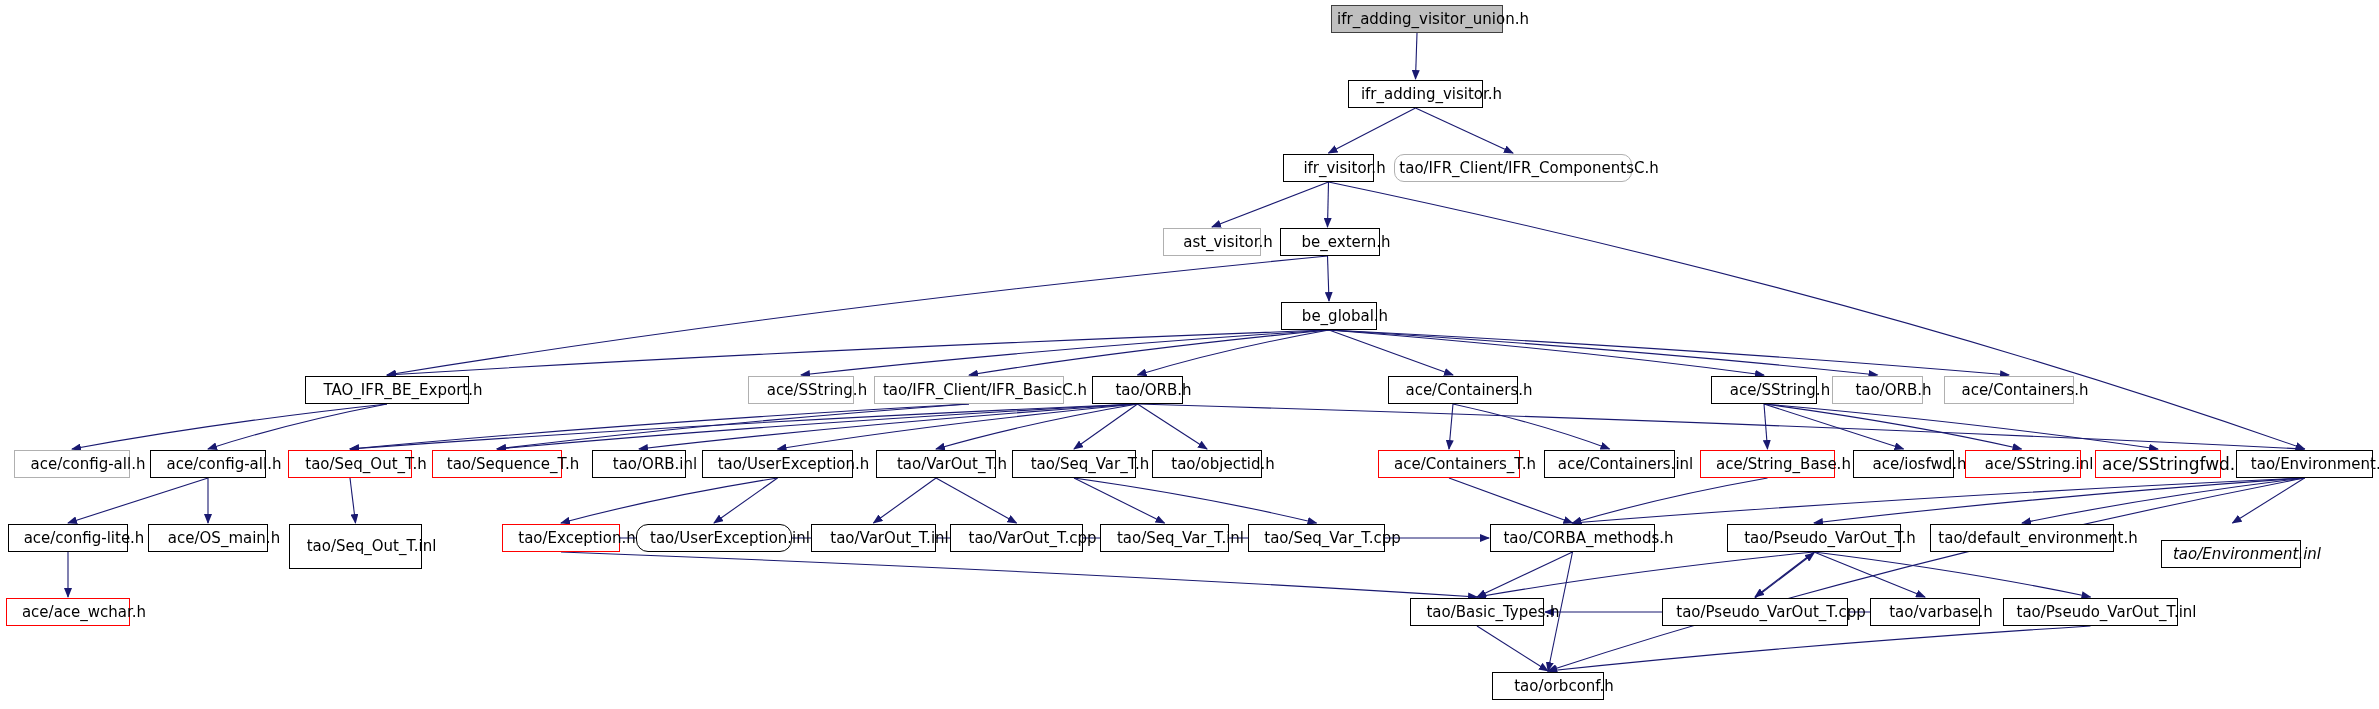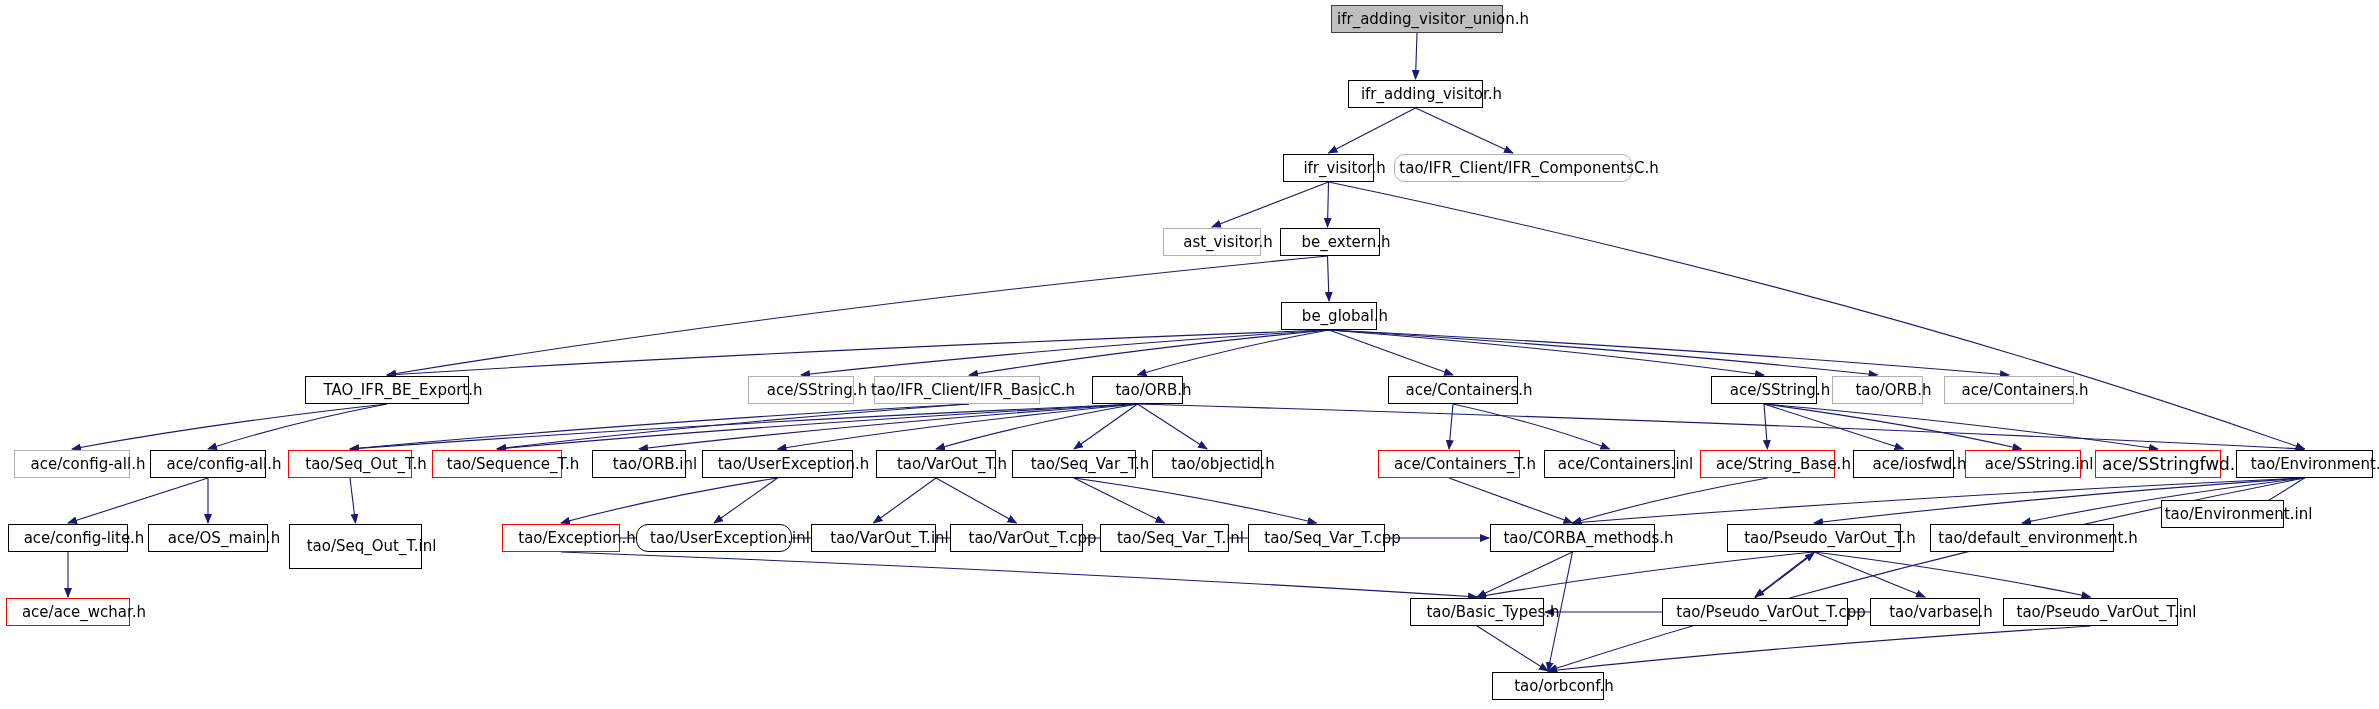--- a/index.html
+++ b/index.html
@@ -136,21 +136,21 @@
       </div>
       <div class="node black" style="left: 1281px; top: 302px; width: 96px; height: 28px; font-size: 15px;">
         <span class="lbl">be_global.h</span>
       </div>
       <div class="node black" style="left: 305px; top: 376px; width: 164px; height: 28px; font-size: 15px;">
         <span class="lbl">TAO_IFR_BE_Export.h</span>
       </div>
       <div class="node gray" style="left: 748px; top: 376px; width: 106px; height: 28px; font-size: 15px;">
         <span class="lbl">ace/SString.h</span>
       </div>
-      <div class="node gray" style="left: 874px; top: 376px; width: 166px; height: 28px; font-size: 15px;">
+      <div class="node gray" style="left: 874px; top: 376px; width: 190px; height: 28px; font-size: 15px;">
         <span class="lbl">tao/IFR_Client/IFR_BasicC.h</span>
       </div>
       <div class="node black" style="left: 1092px; top: 376px; width: 91px; height: 28px; font-size: 15px;">
         <span class="lbl">tao/ORB.h</span>
       </div>
       <div class="node black" style="left: 1388px; top: 376px; width: 130px; height: 28px; font-size: 15px;">
         <span class="lbl">ace/Containers.h</span>
       </div>
       <div class="node black" style="left: 1711px; top: 376px; width: 106px; height: 28px; font-size: 15px;">
         <span class="lbl">ace/SString.h</span>
@@ -238,21 +238,21 @@
       </div>
       <div class="node black" style="left: 1490px; top: 524px; width: 165px; height: 28px; font-size: 15px;">
         <span class="lbl">tao/CORBA_methods.h</span>
       </div>
       <div class="node black" style="left: 1727px; top: 524px; width: 174px; height: 28px; font-size: 15px;">
         <span class="lbl">tao/Pseudo_VarOut_T.h</span>
       </div>
       <div class="node black" style="left: 1930px; top: 524px; width: 184px; height: 28px; font-size: 15px;">
         <span class="lbl">tao/default_environment.h</span>
       </div>
-      <div class="node black" style="left: 2161px; top: 500px; width: 123px; height: 28px; font-size: 15px;">
+      <div class="node black" style="left: 2161px; top: 540px; width: 140px; height: 28px; font-size: 15px; font-style: italic;">
         <span class="lbl">tao/Environment.inl</span>
       </div>
       <div class="node red" style="left: 6px; top: 598px; width: 124px; height: 28px; font-size: 15px;">
         <span class="lbl">ace/ace_wchar.h</span>
       </div>
       <div class="node black" style="left: 1410px; top: 598px; width: 134px; height: 28px; font-size: 15px;">
         <span class="lbl">tao/Basic_Types.h</span>
       </div>
       <div class="node black" style="left: 1662px; top: 598px; width: 186px; height: 28px; font-size: 15px;">
         <span class="lbl">tao/Pseudo_VarOut_T.cpp</span>

